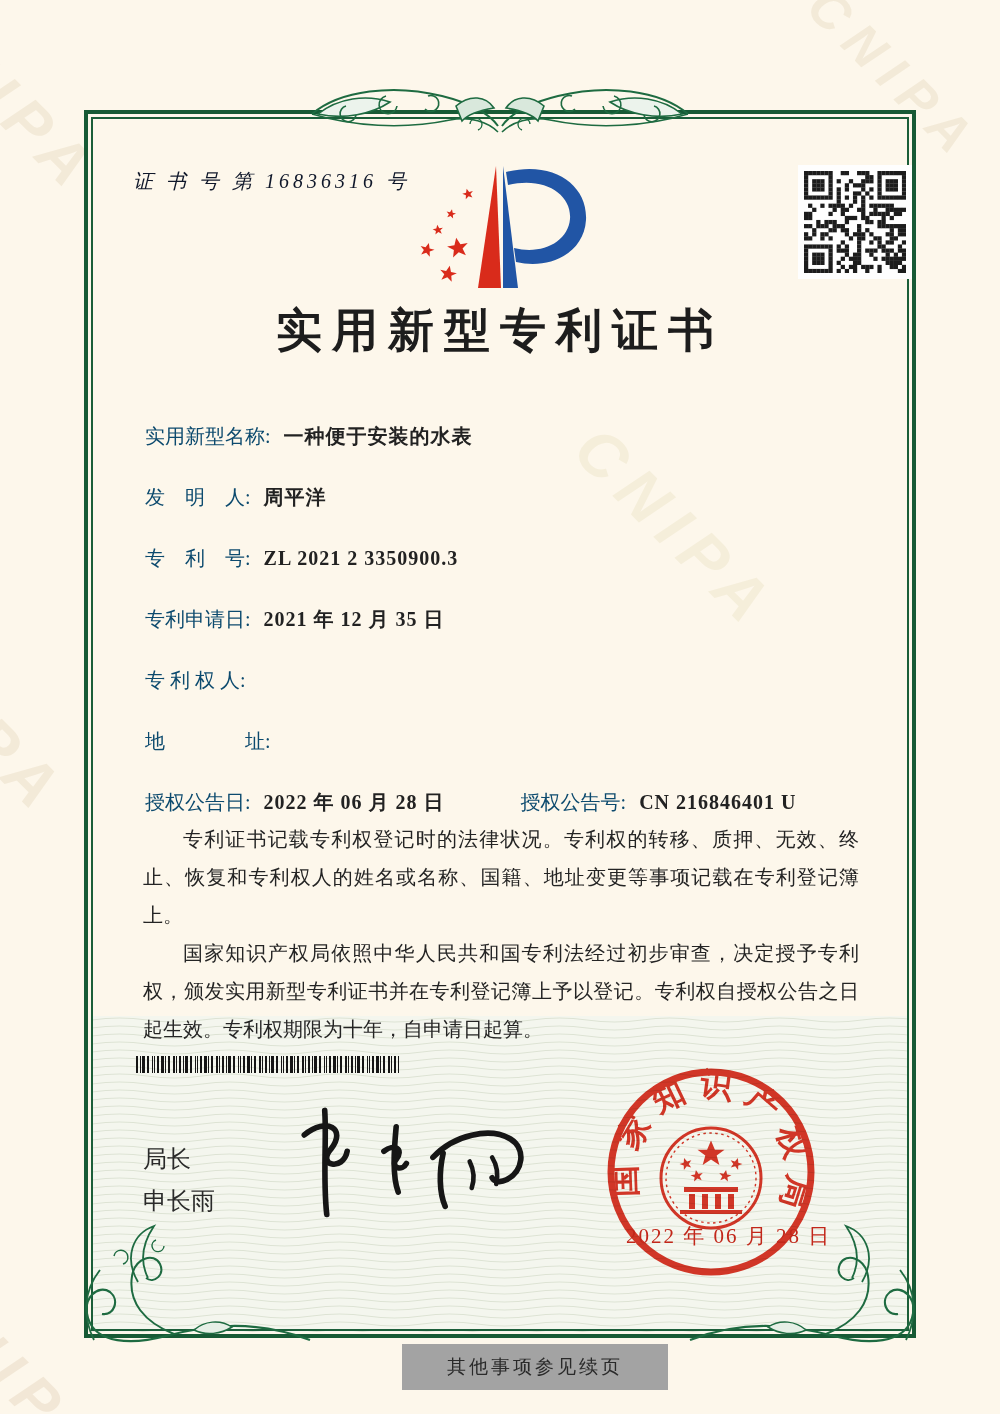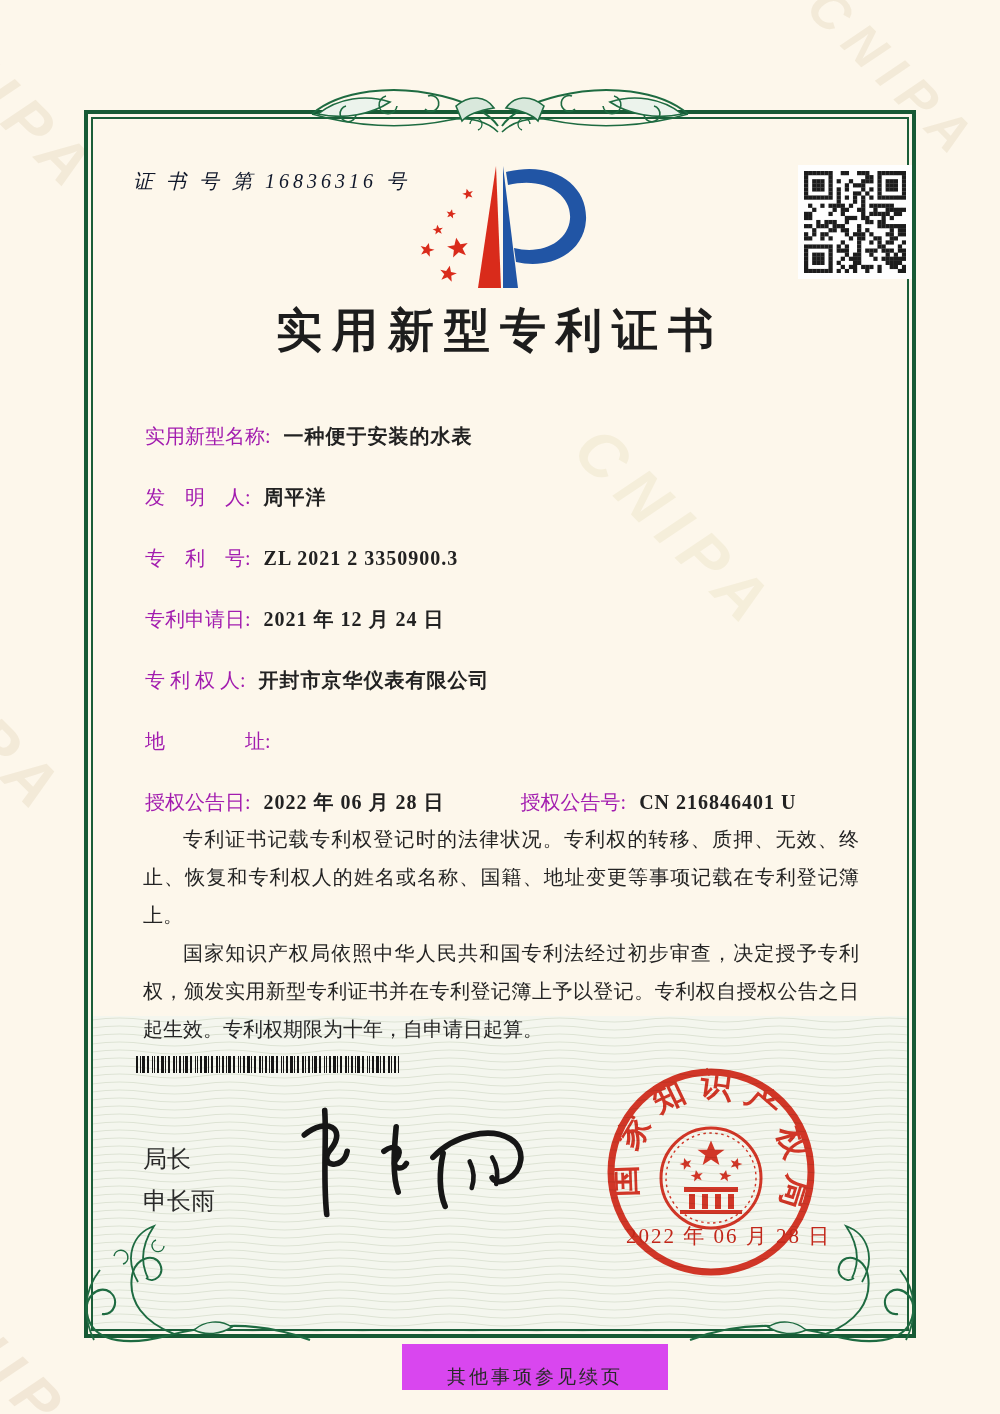--- a/index.html
+++ b/index.html
@@ -39,37 +39,37 @@
   .cert-no{position:absolute;left:133px;top:168px;font-size:20px;letter-spacing:4px;color:#0f172a;z-index:4;font-style:italic;}
   .logo{position:absolute;left:402px;top:158px;width:200px;height:140px;z-index:4;}
   .qr{position:absolute;left:798px;top:165px;width:114px;height:114px;background:#fefefe;z-index:4;padding:6px;box-sizing:border-box;}
   .title{
     position:absolute;left:0;top:300px;width:100%;text-align:center;
     font-size:46px;font-weight:bold;letter-spacing:10px;color:#1d1d1d;z-index:4;
   }
   
   .fields{position:absolute;left:145px;top:424px;width:714px;z-index:4;font-size:20px;}
   .field-row{display:flex;line-height:25px;margin-bottom:36px;}
-  .lbl{white-space:pre;color:#a21caf;}
+  .lbl{white-space:pre;color:#0c4a6e;}
   .val{white-space:pre;margin-left:13px;letter-spacing:1px;color:#222;font-weight:bold;}
   .auth-pair2{margin-left:76px;display:flex;}
   
   .body-text{position:absolute;left:143px;top:820px;width:716px;z-index:4;
     font-size:20px;line-height:38px;text-align:justify;color:#242424;}
   .body-text p{margin:0;text-indent:2em;}
   
   .barcode{position:absolute;left:135px;top:1056px;width:268px;height:17px;z-index:4;}
   .director{position:absolute;left:143px;top:1138px;z-index:4;font-size:24px;line-height:42px;color:#2a2a2a;}
   .signature{position:absolute;left:290px;top:1104px;width:245px;height:118px;z-index:4;}
   .seal{position:absolute;left:600px;top:1060px;width:222px;height:224px;z-index:5;opacity:.94;mix-blend-mode:multiply;}
   .seal-date{position:absolute;left:626px;top:1222px;z-index:6;font-size:21px;letter-spacing:2px;color:#c2271a;white-space:pre;}
   .page-info{position:absolute;left:0;top:1290px;width:100%;text-align:center;z-index:4;font-size:17px;letter-spacing:2px;color:#2a2a2a;}
   .footer-note{
     position:absolute;left:402px;top:1344px;width:266px;height:46px;z-index:4;
-    background:#d946ef;display:flex;align-items:flex-end;justify-content:center;
+    background:#a3a3a3;display:flex;align-items:center;justify-content:center;
     font-size:19px;letter-spacing:3px;color:#2a2a2a;
   }
 </style>
 </head>
 <body>
 
 <div class="page">
 
   <div class="wm wm1">CNIPA</div>
   <div class="wm wm2">CNIPA</div>
@@ -470,25 +470,24 @@
     <div class="field-row">
       <span class="lbl">发　明　人:</span>
       <span class="val">周平洋</span>
     </div>
     <div class="field-row">
       <span class="lbl">专　利　号:</span>
       <span class="val">ZL 2021 2 3350900.3</span>
     </div>
     <div class="field-row">
       <span class="lbl">专利申请日:</span>
-      <span class="val">2021 年 12 月 24 日</span>
+      <span class="val">2021 年 12 月 35 日</span>
     </div>
     <div class="field-row">
       <span class="lbl">专 利 权 人:</span>
-      <span class="val">开封市京华仪表有限公司</span>
     </div>
     <div class="field-row">
       <span class="lbl">地　　　　址:</span>
     </div>
     <div class="field-row">
       <span class="lbl">授权公告日:</span>
       <span class="val">2022 年 06 月 28 日</span>
       <span class="auth-pair2">
         <span class="lbl">授权公告号:</span>
         <span class="val">CN 216846401 U</span>

